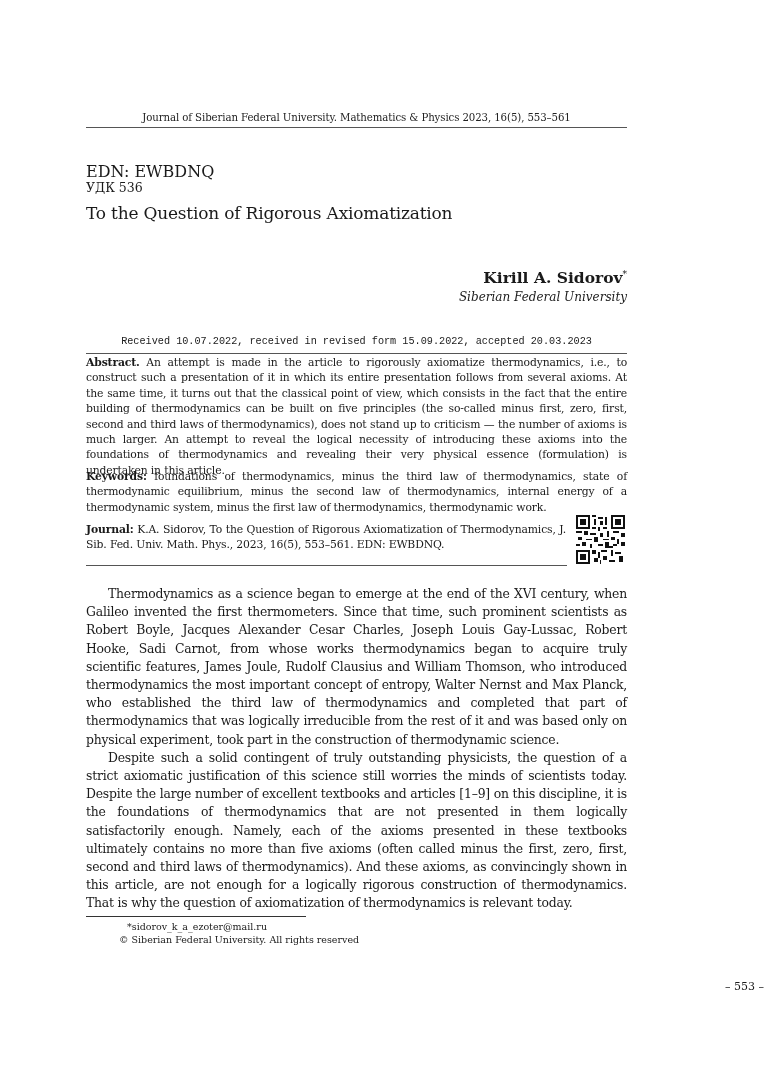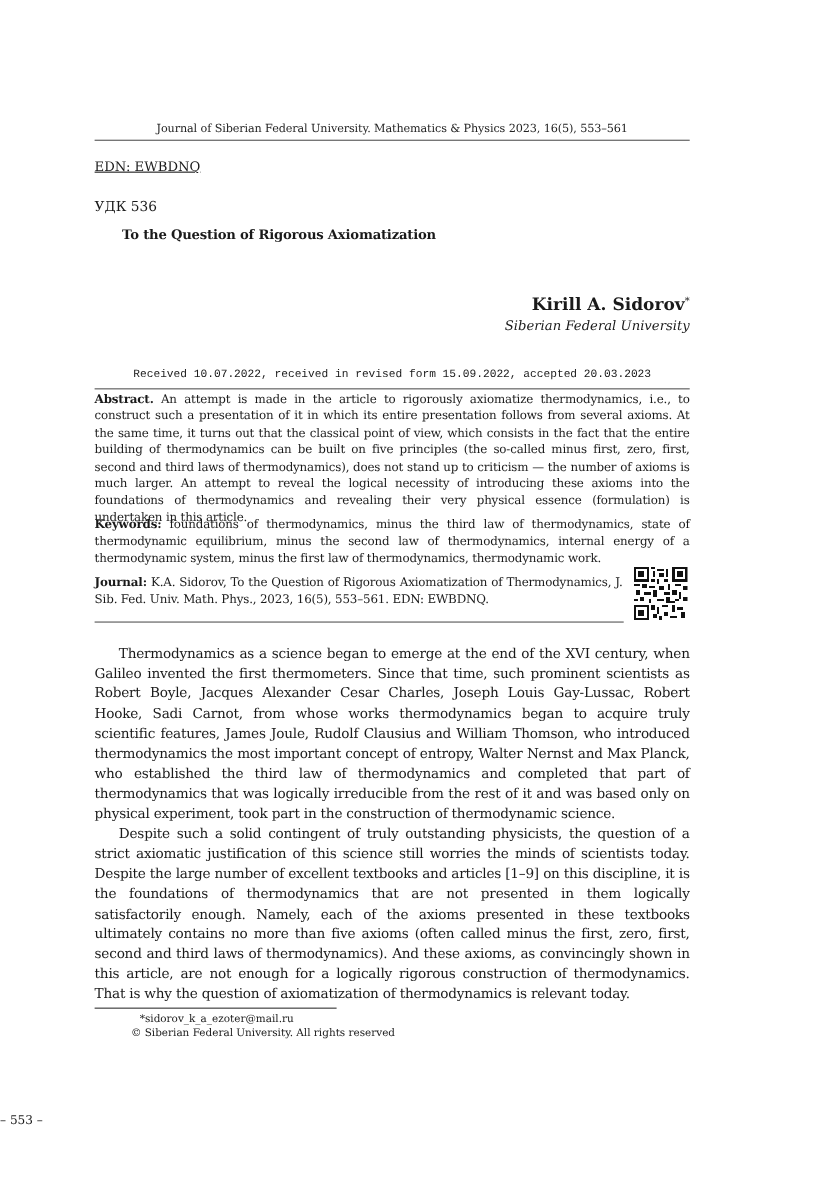--- a/index.html
+++ b/index.html
@@ -8,25 +8,25 @@
       font-family: "DejaVu Serif", "Liberation Serif", serif;
       color: #1a1a1a;
     }
     .abs { position: absolute; }
     .running-head {
       left: 86px; top: 112px; width: 541px;
       font-size: 10.2px; text-align: center; color: #222;
       letter-spacing: -0.1px;
     }
     .head-rule { left: 86px; top: 127px; width: 541px; height: 0; border-top: 1.4px solid #555; }
-    .edn { left: 86px; top: 144px; font-size: 12px; text-decoration: underline; }
+    .edn { left: 86px; top: 162px; font-size: 16px; }
     .udk { left: 86px; top: 180px; font-size: 12.5px; }
     .title {
       left: 86px; top: 200px; width: 480px;
-      font-size: 12px; font-weight: bold; line-height: 26px; letter-spacing: -0.2px; margin-left: 25px;
+      font-size: 17px; font-weight: normal; line-height: 26px; letter-spacing: -0.2px;
     }
     .author-block { right: 137px; top: 264px; text-align: right; }
     .author { font-size: 15.5px; font-weight: bold; line-height: 20px; }
     .author sup { font-size: 9px; font-weight: normal; }
     .affil { font-size: 12px; line-height: 18px; font-style: italic; }
     .received {
       left: 86px; top: 336px; width: 541px; text-align: center; font-size: 10.2px; font-family: Liberation Mono, monospace;
     }
     .abs-rule { left: 86px; top: 353px; width: 541px; border-top: 1.4px solid #555; }
     .abstract, .keywords, .citation {
@@ -40,21 +40,21 @@
     .cit-rule { left: 86px; top: 565px; width: 481px; border-top: 1.4px solid #555; }
     .qr { left: 576px; top: 515px; width: 49px; height: 49px; }
     .body-text {
       left: 86px; top: 585px; width: 541px; font-size: 12.4px; line-height: 18.2px;
       text-align: justify; letter-spacing: -0.2px;
     }
     .body-text p { margin: 0; text-indent: 22px; }
     .fn-rule { left: 86px; top: 916px; width: 220px; border-top: 1px solid #333; }
     .footnotes { left: 86px; top: 920px; font-size: 9.5px; line-height: 13px; margin-left: 33px; }
     .footnotes .fn1 { padding-left: 8px; }
-    .page-num { left: 0; width: 764px; top: 1012px; text-align: left; font-size: 11px; }
+    .page-num { left: 0; width: 764px; top: 980px; text-align: right; font-size: 11px; }
   </style>
 </head>
 <body>
 
 <div class="abs running-head">Journal of Siberian Federal University. Mathematics &amp; Physics 2023, 16(5), 553–561</div>
 <div class="abs head-rule"></div>
 
 <div class="abs edn">EDN: EWBDNQ</div>
 <div class="abs udk">УДК 536</div>
 

